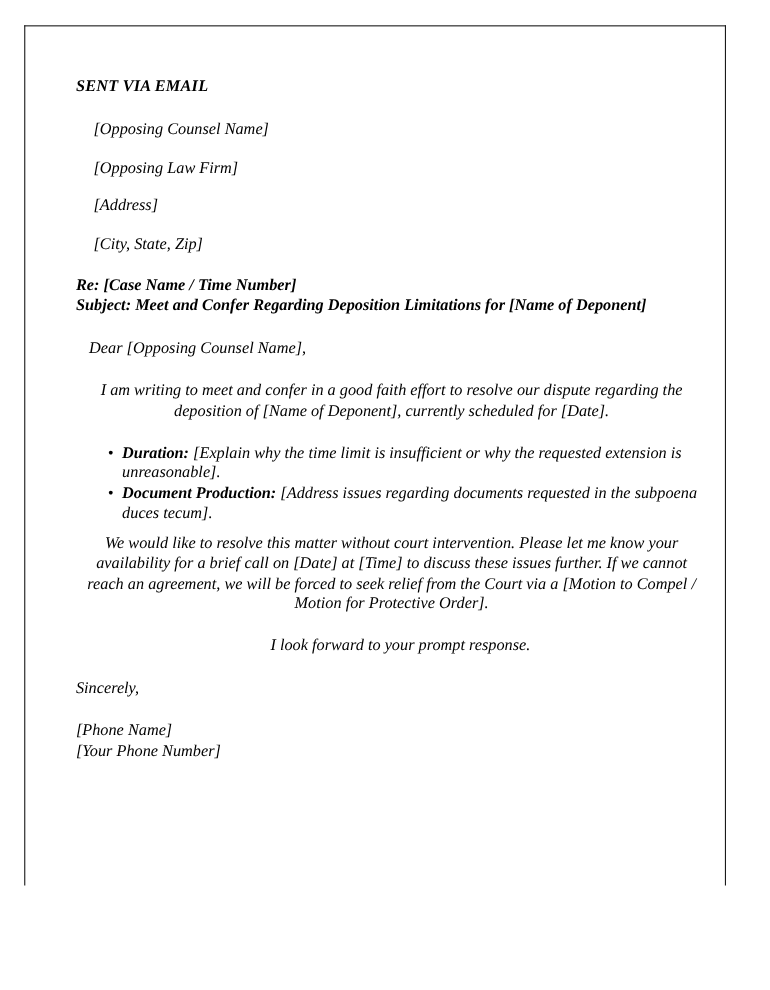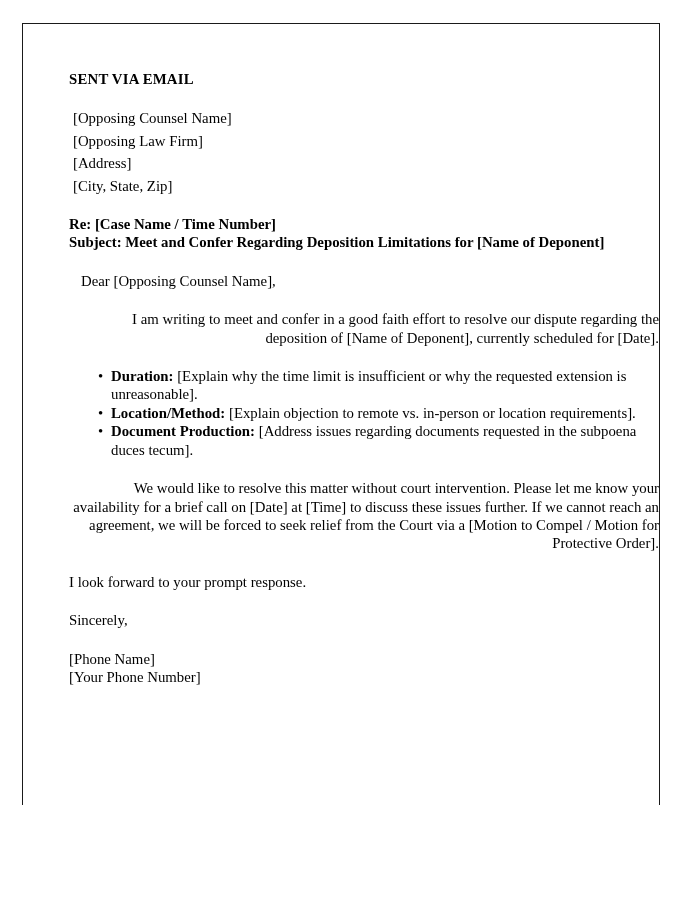--- a/index.html
+++ b/index.html
@@ -30,76 +30,78 @@
     background: #ffffff;
   }
 
   .letter {
     position: absolute;
     left: 46px;
     top: 46px;
     width: 590px;
     font-size: 14.8px;
     line-height: 18.4px;
+    font-style: italic;
   }
 
   .heading {
     font-weight: bold;
     letter-spacing: 0.2px;
     margin: 0 0 21px 0;
   }
 
   .address-block {
     margin: 0 0 20px 0;
   }
   .address-line {
-    margin: 4px;
+    margin: 16px;
     white-space: nowrap;
   }
 
   .ref-block {
     font-weight: bold;
     margin: 0 0 20px 0;
   }
   .ref-line {
     margin: 0;
     white-space: nowrap;
   }
 
   .salutation {
     margin: 0 0 20px 12px;
   }
 
   p.para {
-    margin: 0 0 20px 0;
-    text-align: right;
+    margin: 0 16px 20px 0;
+    text-align: center;
   }
 
   ul.objections {
-    margin: 0 0 20px 0;
+    margin: 0 0 8px 0;
     padding: 0 0 0 42px;
     list-style: none;
   }
   ul.objections li {
     position: relative;
     margin: 0 0 0 0;
     padding: 0;
   }
   ul.objections li::before {
     content: "\2022";
     position: absolute;
     left: -13px;
     top: 0;
   }
   ul.objections li .lead {
     font-weight: bold;
   }
 
   .closing {
     margin: 0 0 20px 0;
+    text-align: center;
   }
   .signoff {
     margin: 0 0 20px 0;
   }
   .signature-block {
     margin: 0;
   }
   .sig-line {
     margin: 0;
     white-space: nowrap;
@@ -129,24 +131,20 @@
 
     <p class="para">I am writing to meet and confer in a good faith effort to resolve our dispute regarding the deposition of [Name of Deponent], currently scheduled for [Date].</p>
 
 
     <ul class="objections">
       <li>
         <span class="lead">Duration:</span>
         <span>[Explain why the time limit is insufficient or why the requested extension is unreasonable].</span>
       </li>
       <li>
-        <span class="lead">Location/Method:</span>
-        <span>[Explain objection to remote vs. in-person or location requirements].</span>
-      </li>
-      <li>
         <span class="lead">Document Production:</span>
         <span>[Address issues regarding documents requested in the subpoena duces tecum].</span>
       </li>
     </ul>
 
 
     <p class="para">We would like to resolve this matter without court intervention. Please let me know your availability for a brief call on [Date] at [Time] to discuss these issues further. If we cannot reach an agreement, we will be forced to seek relief from the Court via a [Motion to Compel / Motion for Protective Order].</p>
 
     <div class="closing">I look forward to your prompt response.</div>
 

